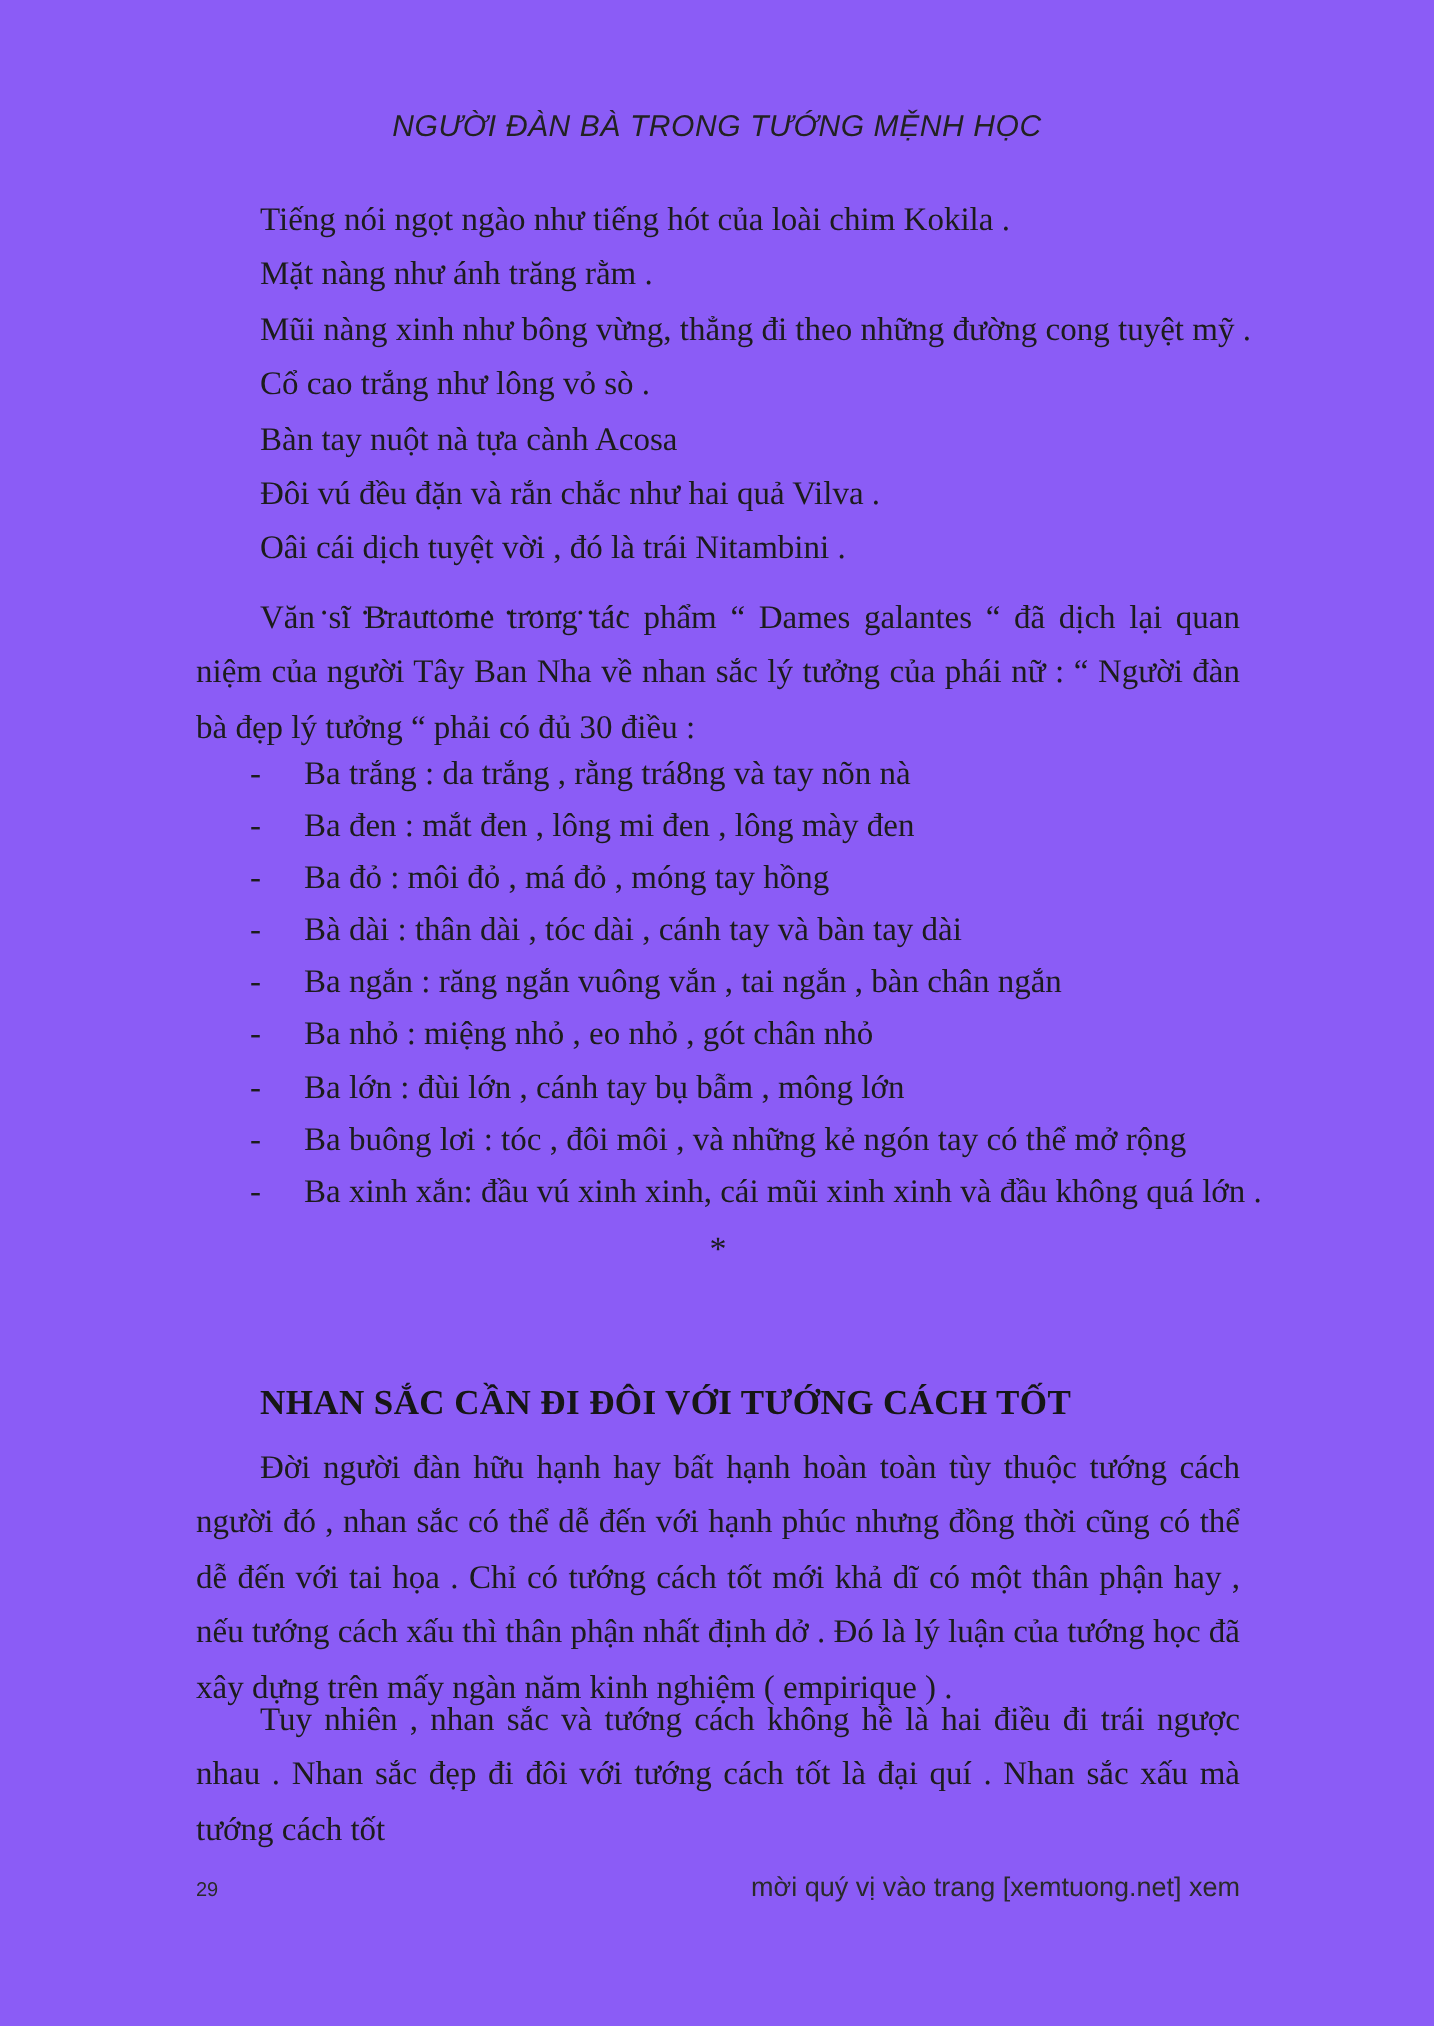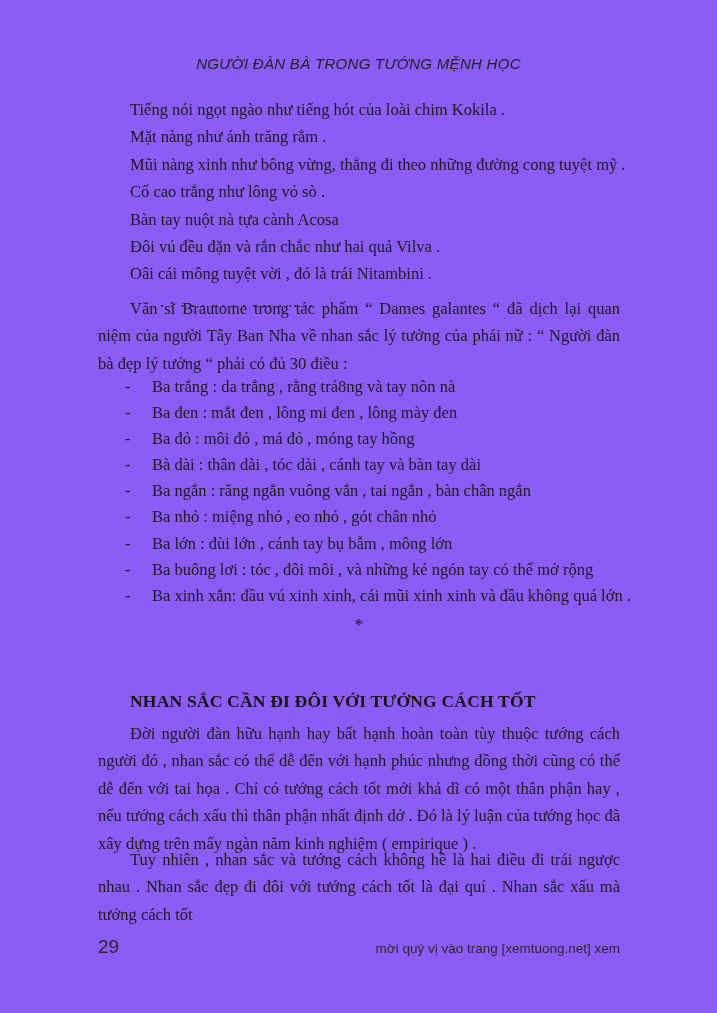--- a/index.html
+++ b/index.html
@@ -87,38 +87,38 @@
     left: 98px;
     top: 936px;
     width: 522px;
     display: flex;
     align-items: baseline;
     font-family: "Liberation Sans", "DejaVu Sans", sans-serif;
     font-size: 13.5px;
     color: #2a2a2a;
   }
   .footer .footer-left { flex: 1; text-align: left; white-space: nowrap; }
-  .footer .footer-center { flex: 0 0 auto; font-size: 19px; }
+  .footer .footer-center { flex: 0 0 auto; font-size: 10px; }
   .footer .footer-right { flex: 1; text-align: right; white-space: nowrap; }
 </style>
 </head>
 <body>
 
 <div class="page">
 
   <div class="header-title">NGƯỜI ĐÀN BÀ TRONG TƯỚNG MỆNH HỌC</div>
 
   <div class="poem">
     <div>Tiếng nói ngọt ngào như tiếng hót của loài chim Kokila .</div>
     <div>Mặt nàng như ánh trăng rằm .</div>
     <div>Mũi nàng xinh như bông vừng, thẳng đi theo những đường cong tuyệt mỹ .</div>
     <div>Cổ cao trắng như lông vỏ sò .</div>
     <div>Bàn tay nuột nà tựa cành Acosa</div>
     <div>Đôi vú đều đặn và rắn chắc như hai quả Vilva .</div>
-    <div>Oâi cái mông tuyệt vời , đó là trái Nitambini .</div>
+    <div>Oâi cái dịch tuyệt vời , đó là trái Nitambini .</div>
     <div class="ellipsis-line">. . . . . . . . . . .. . .. ..</div>
   </div>
 
   <div class="para intro-para">Văn sĩ Brautome trong tác phẩm “ Dames galantes “ đã dịch lại quan niệm của người Tây Ban Nha về nhan sắc lý tưởng của phái nữ : “ Người đàn bà đẹp lý tưởng “ phải có đủ 30 điều :</div>
 
   <div class="beauty-list">
     <div class="li">
       <span class="dash">-</span>
       <span>Ba trắng : da trắng , rằng trá8ng và tay nõn nà</span>
     </div>

